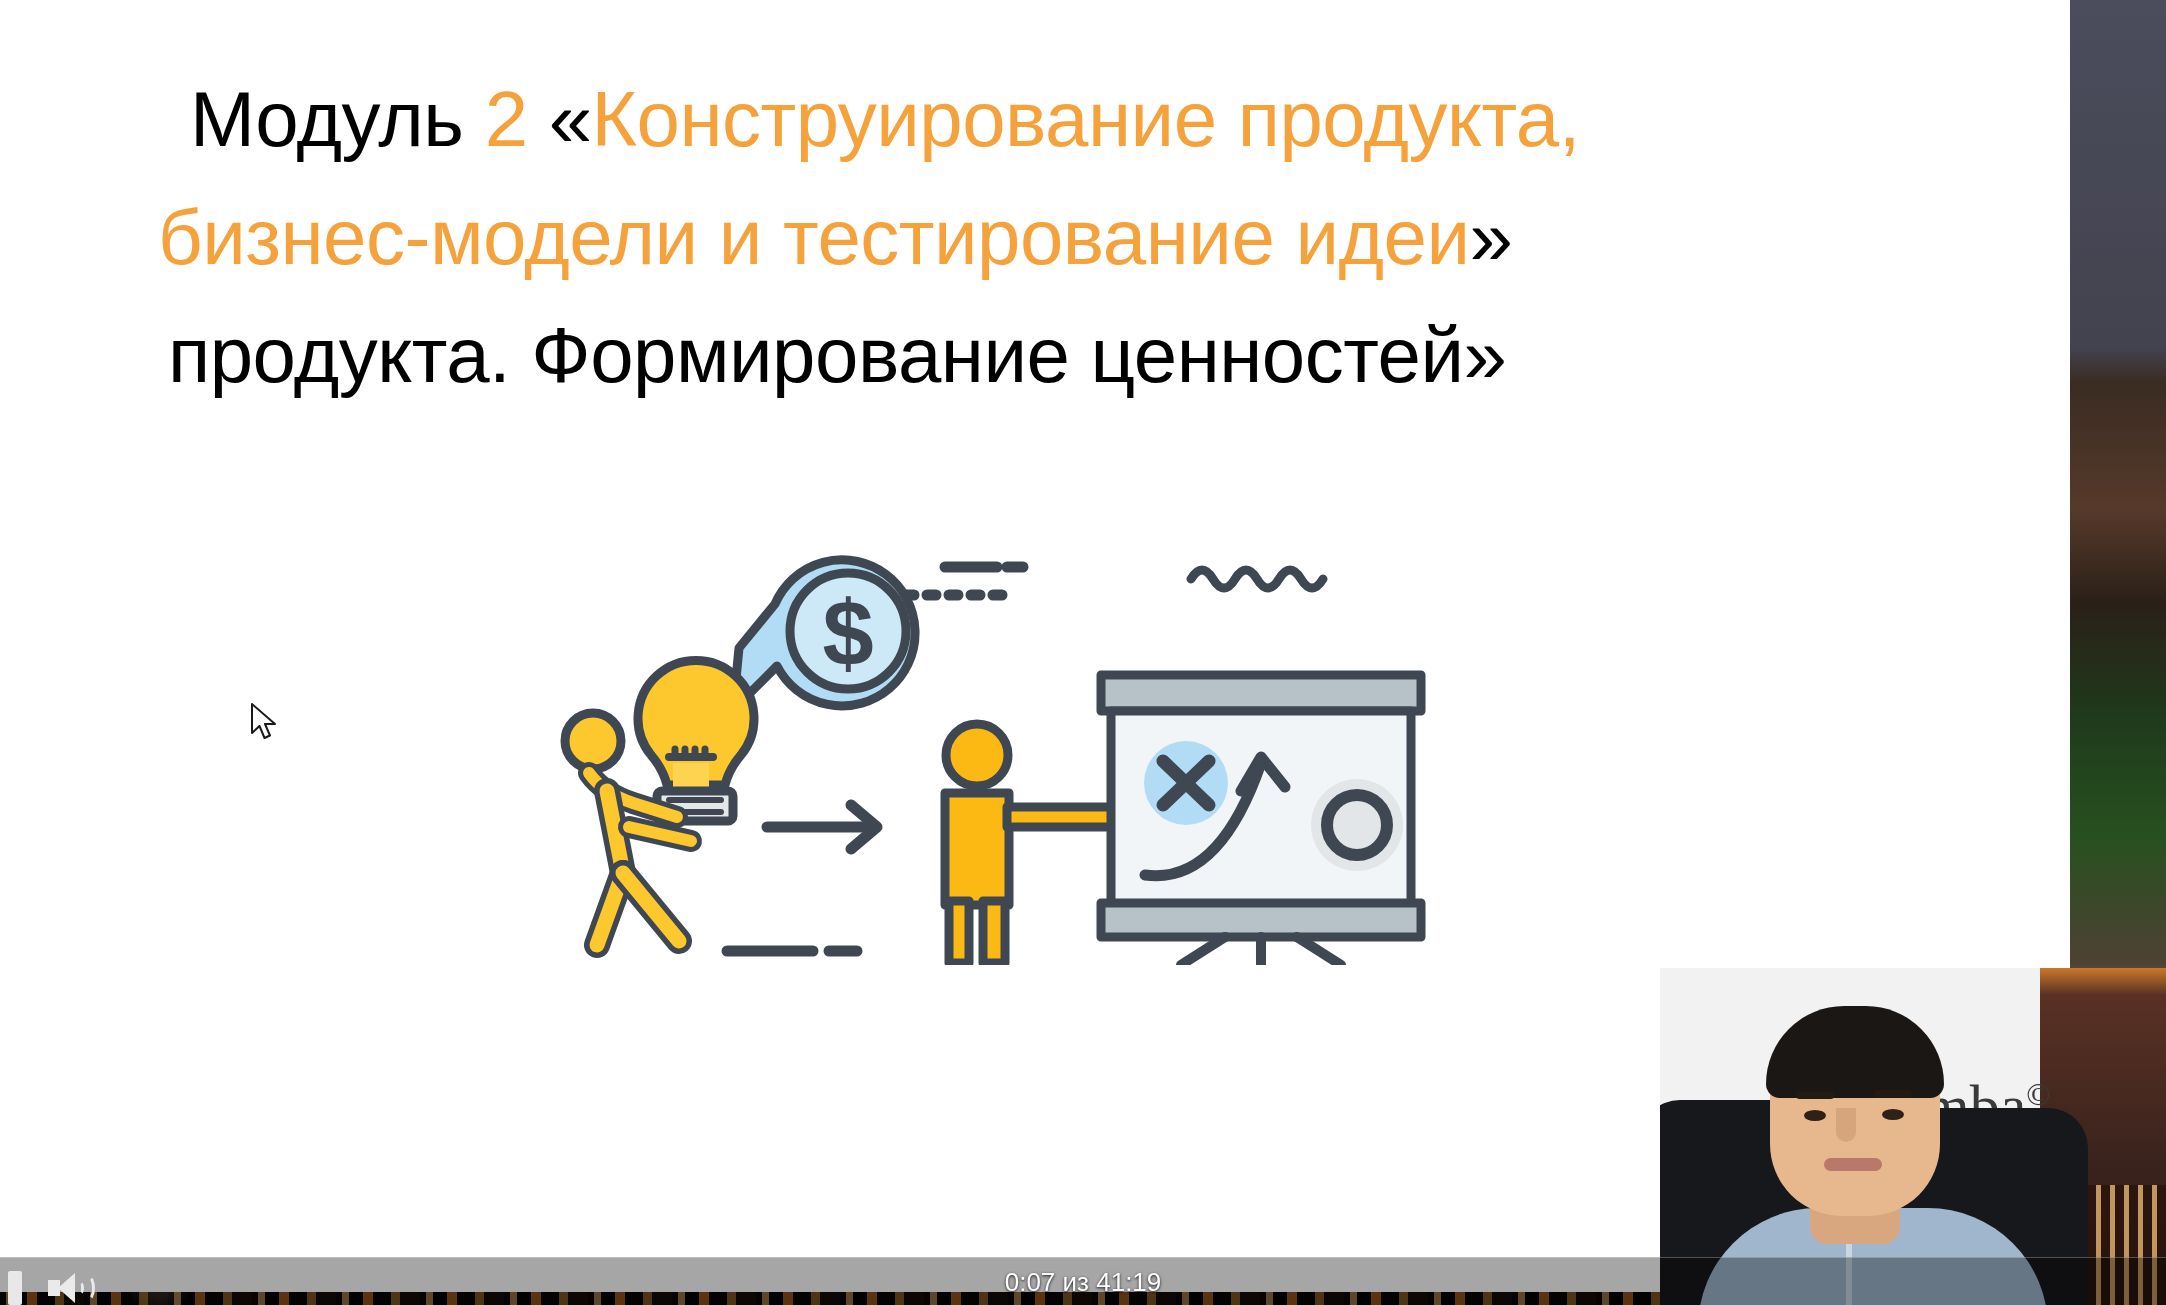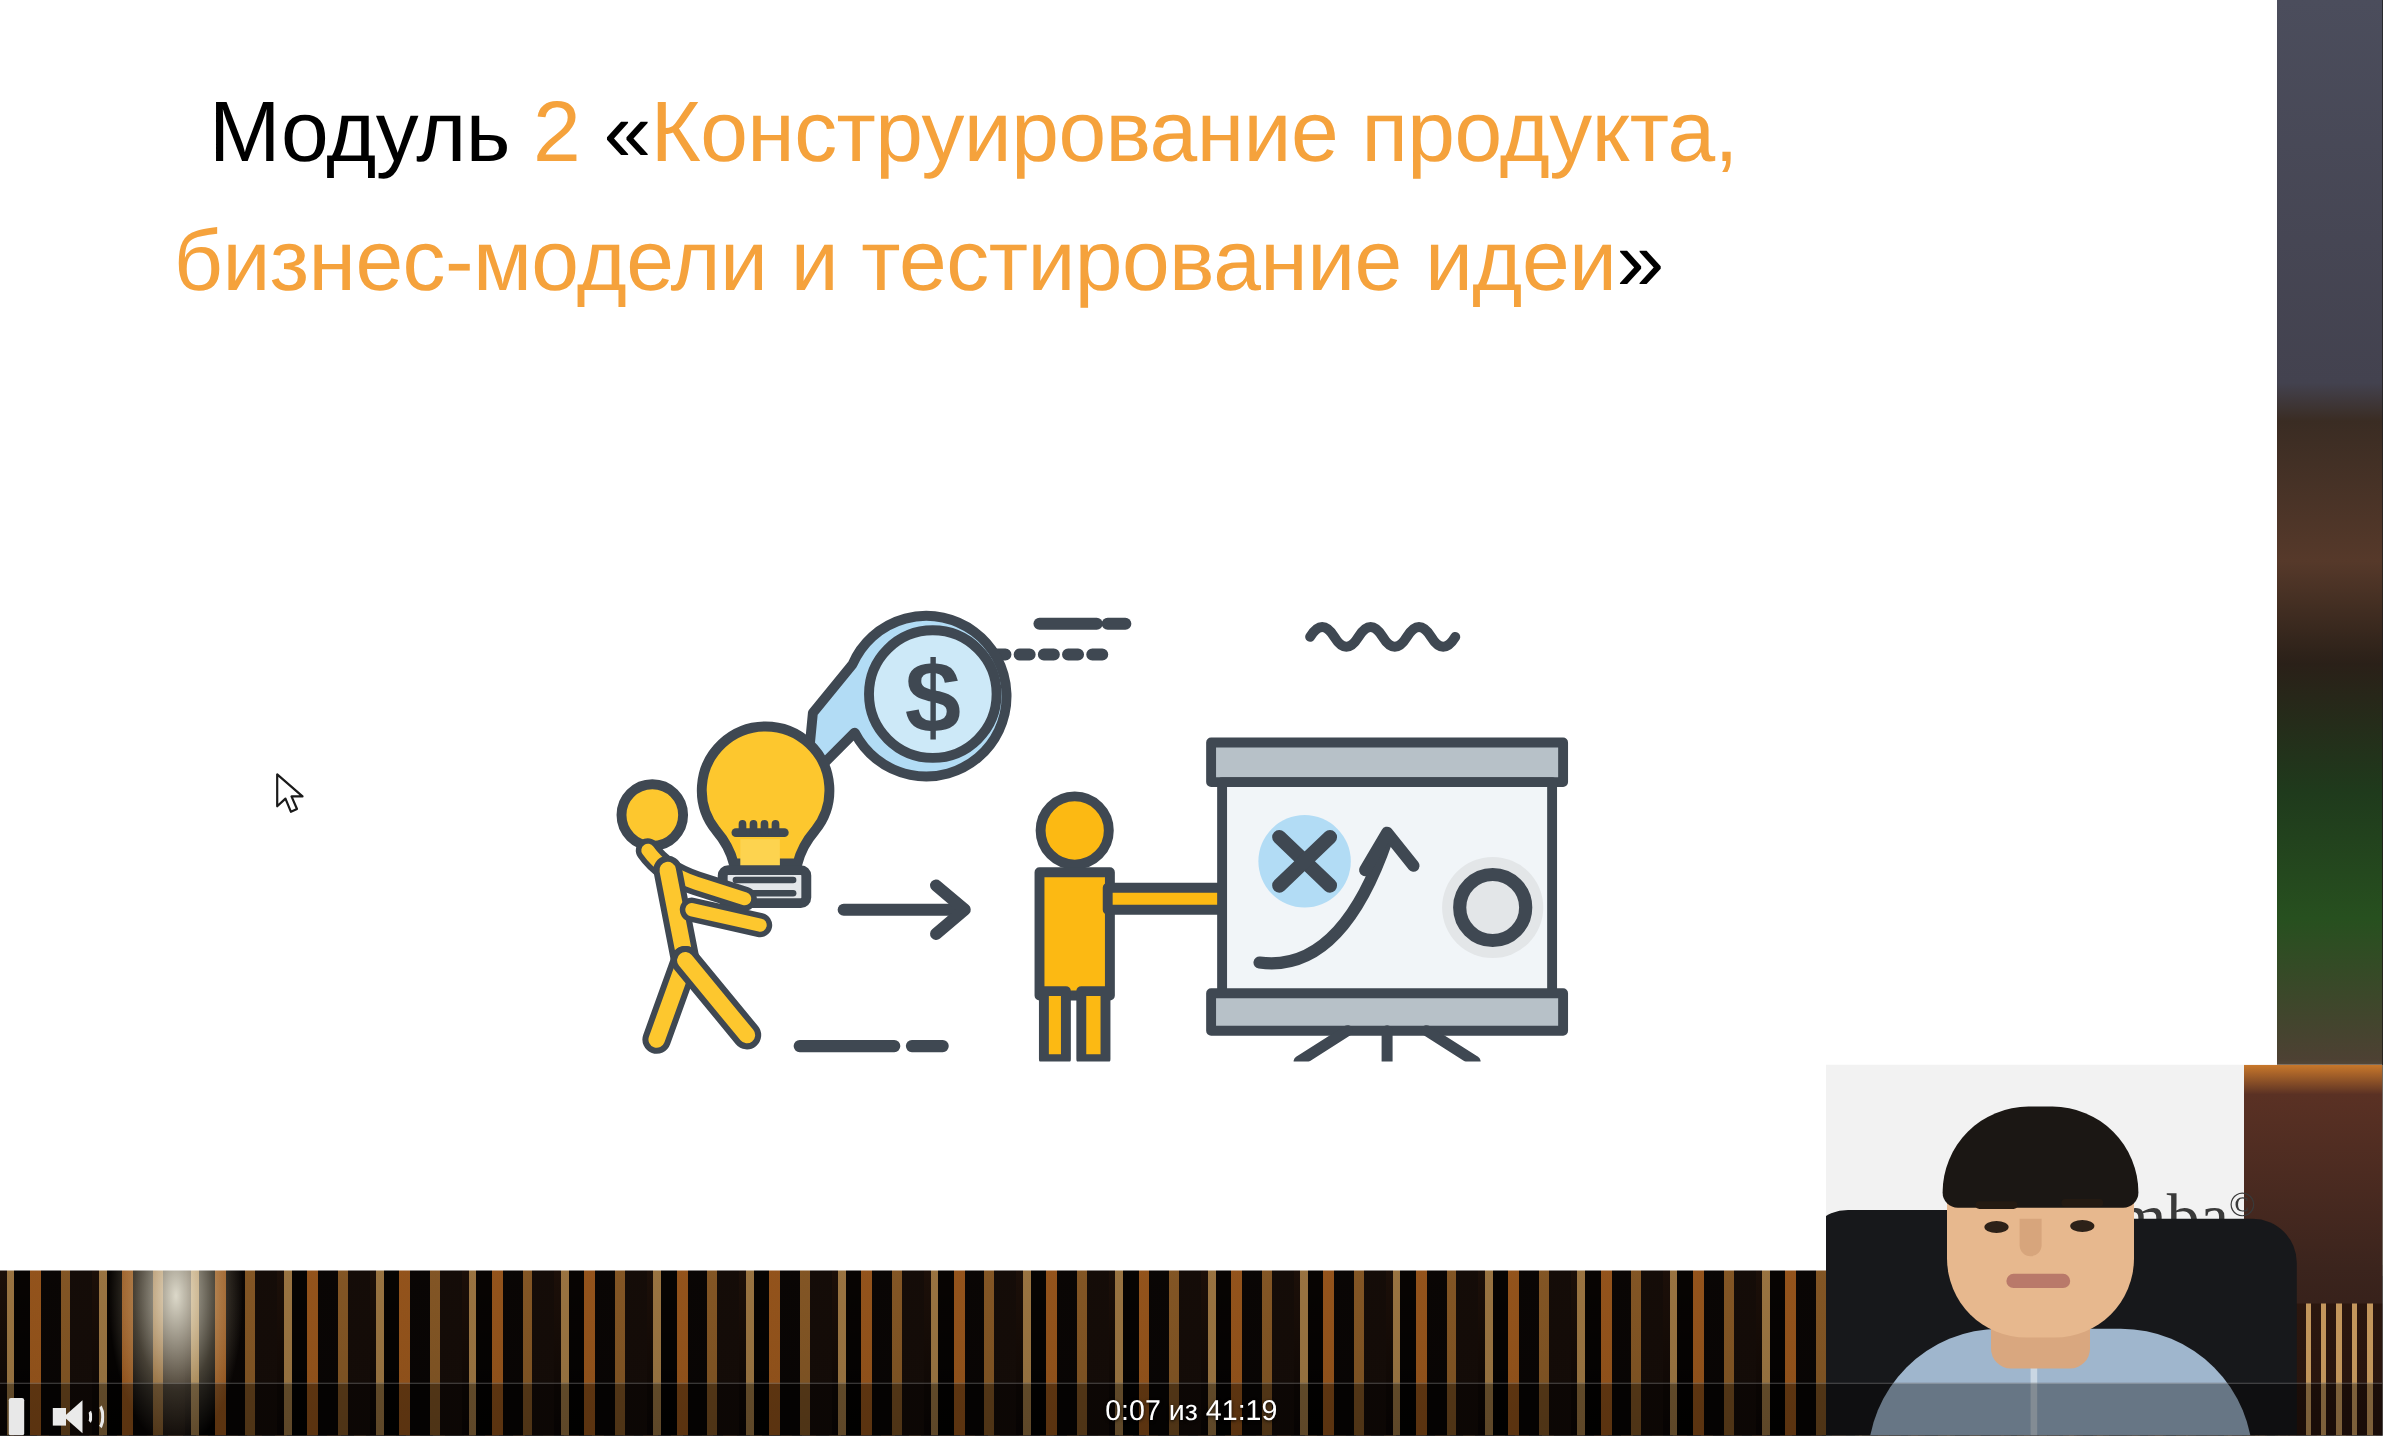--- a/index.html
+++ b/index.html
@@ -62,21 +62,21 @@
         #c2a878 90%, #b59e72 100%);
   }
   .bg-kremlin::after{
     content:""; position:absolute; left:0; bottom:60px; width:100%; height:90px;
     background:radial-gradient(circle at 26% 50%, rgba(255,170,60,.95), rgba(255,130,30,.35) 40%, transparent 70%);
   }
 
   
   .slide{
     position:absolute; left:0; top:0;
-    width:2070px; height:1155px;
+    width:2070px; height:1292px;
     background:#ffffff;
     text-decoration:underline;
   }
 
   .slide-text{
     position:absolute; left:190px; top:60px; width:1680px;
   }
   .line{
     font-size:78px;
     line-height:118px;
@@ -212,20 +212,23 @@
   </div>
 
   <div class="slide">
 
     <div class="slide-text">
       <div class="line l1">
         <span>Модуль </span><span class="accent">2</span><span> «</span><span class="accent">Конструирование продукта,</span>
       </div>
       <div class="line l2">
         <span class="accent">бизнес-модели и тестирование идеи</span><span>»</span>
+      </div>
+      <div class="line l4">
+        <span>продукта. Формирование ценностей</span><span>»</span>
       </div>
     </div>
 
     <div class="illus">
       <svg viewBox="0 0 900 420" xmlns="http://www.w3.org/2000/svg">
         <g fill="none" stroke="#3f4852" stroke-width="9" stroke-linecap="round" stroke-linejoin="round">
 
           <g stroke-width="11">
             <line x1="400" y1="22" x2="452" y2="22"></line>
             <line x1="462" y1="22" x2="478" y2="22"></line>

